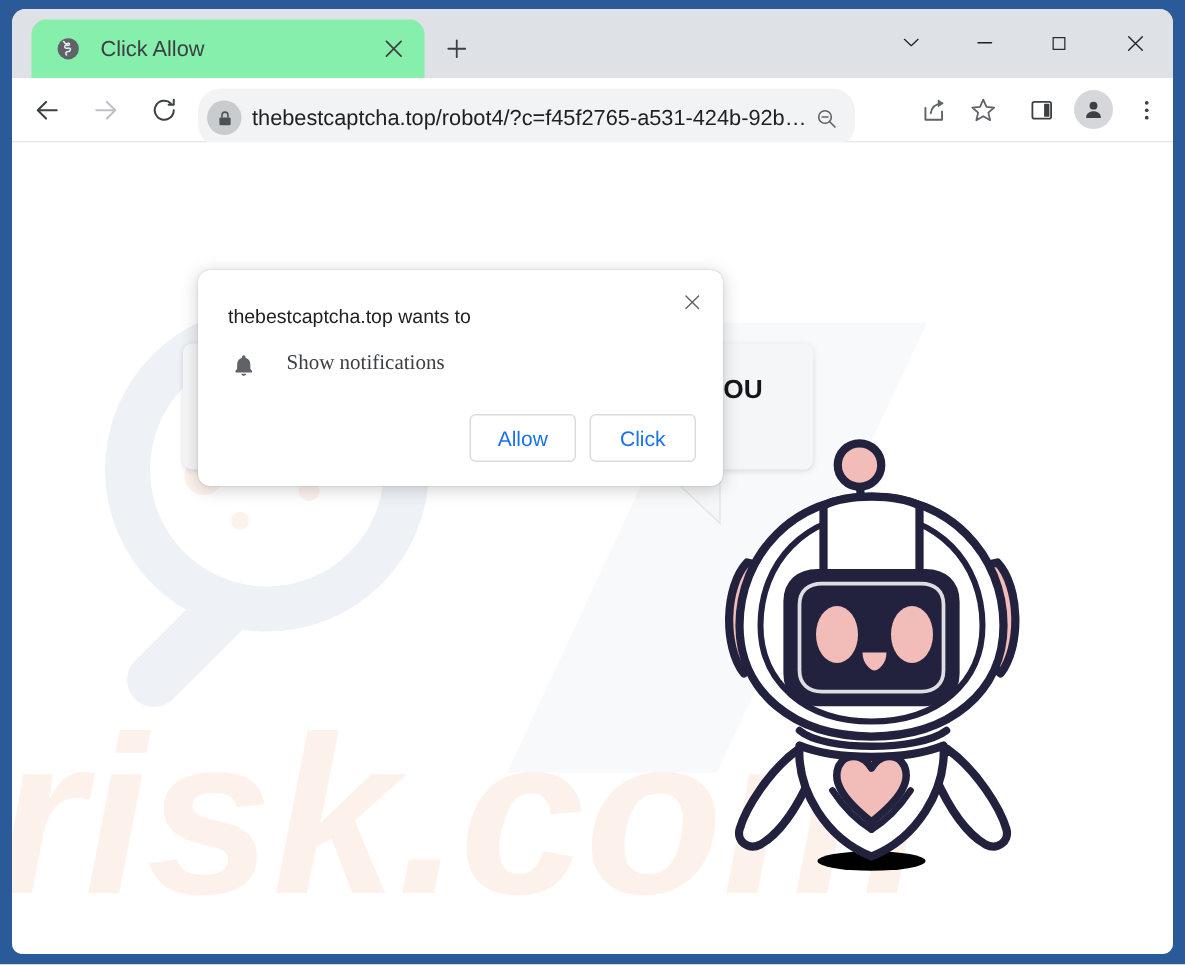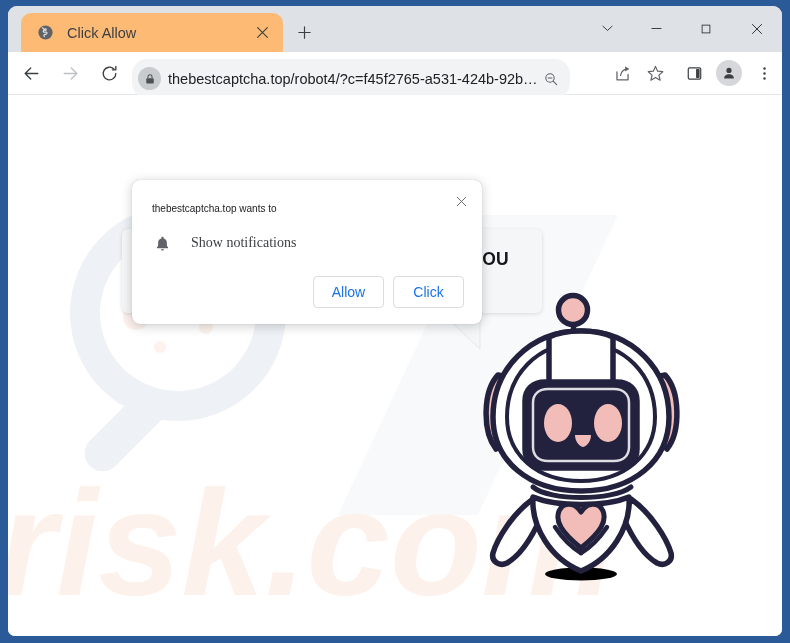--- a/index.html
+++ b/index.html
@@ -37,21 +37,21 @@
   #tab-strip {
     position: absolute;
     left: 0; top: 0;
     width: 774px; height: 46px;
     background: #dee1e6;
   }
   #tab {
     position: absolute;
     left: 13px; top: 7px;
     width: 262px; height: 39px;
-    background: #fdba74;
+    background: #86efac;
     border-radius: 10px 10px 0 0;
     display: flex;
     align-items: center;
     padding: 0 10px 0 16px;
     box-sizing: border-box;
   }
   #tab-favicon {
     width: 17px; height: 17px;
     flex: 0 0 auto;
     margin-right: 13px;
@@ -223,21 +223,21 @@
   }
   #popup-close {
     position: absolute;
     right: 9px; top: 9px;
     width: 24px; height: 24px;
     display: flex; align-items: center; justify-content: center;
   }
   #popup-title {
     position: absolute;
     left: 20px; top: 23px;
-    font-size: 10px;
+    font-size: 13px;
     color: #202124;
   }
   #popup-permission-row {
     position: absolute;
     left: 20px; top: 53px;
     display: flex;
     align-items: center;
   }
   #popup-bell {
     width: 20px; height: 20px;

